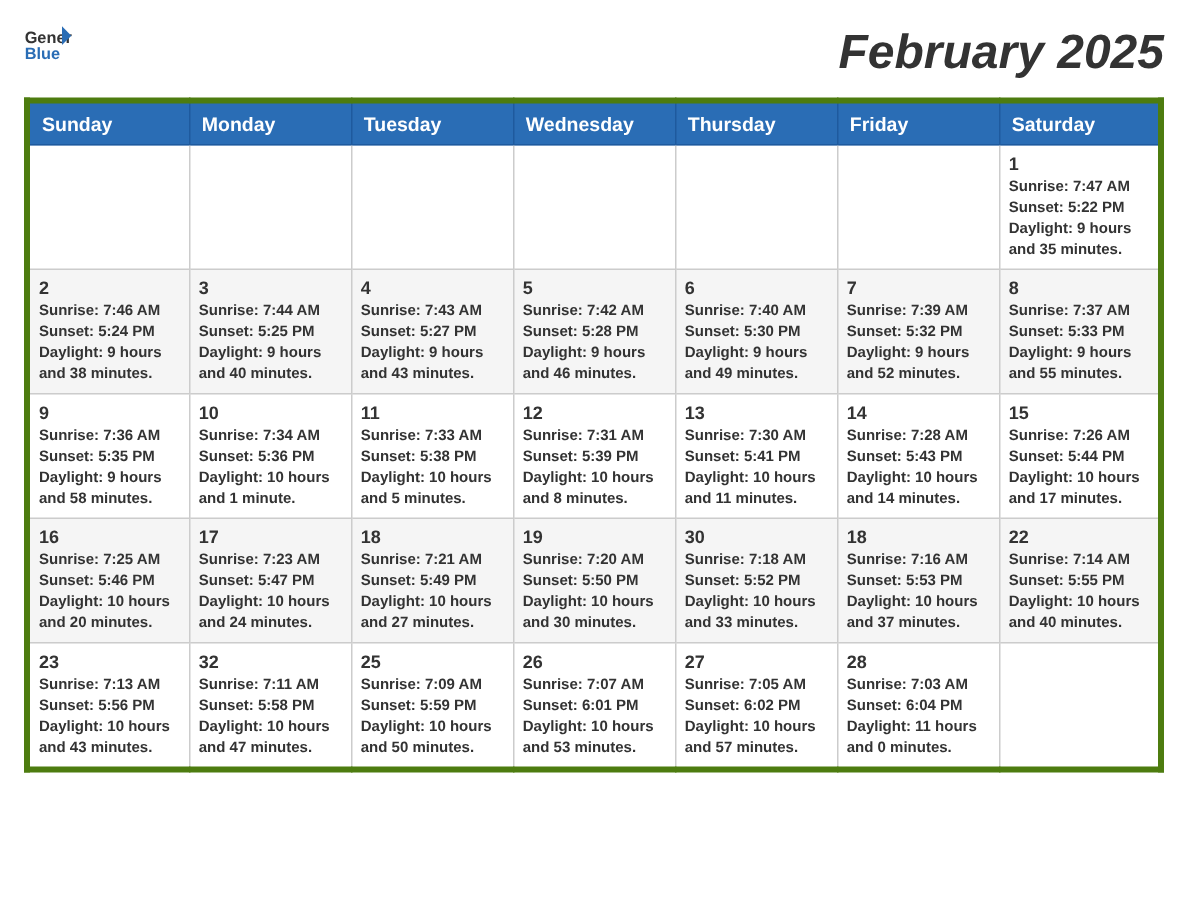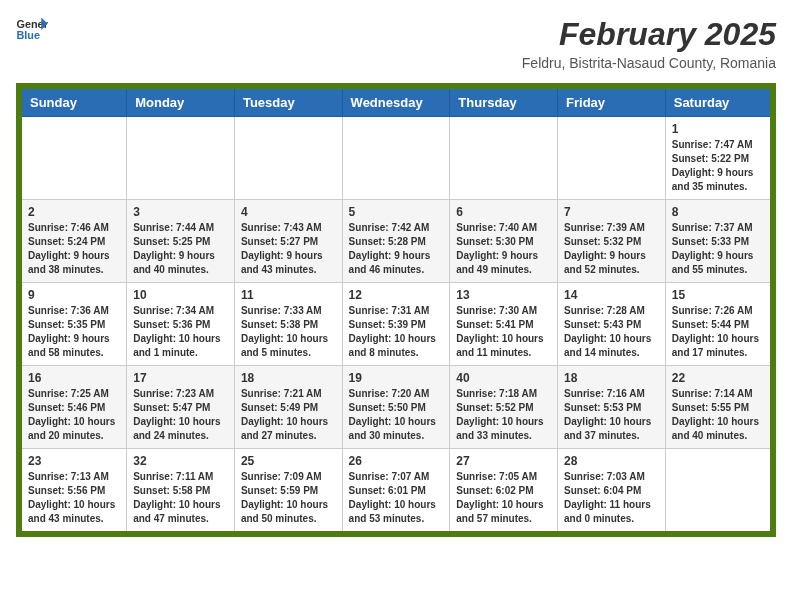--- a/index.html
+++ b/index.html
@@ -35,21 +35,21 @@
       font-style: italic;
     }
     .location {
       font-size: 14px;
       color: #555;
       margin-top: 2px;
     }
     .calendar {
       width: 100%;
       border-collapse: collapse;
-      border: 6px solid #4d7c0f;
+      border: 4px solid #4d7c0f;
     }
     .calendar th {
       background: #2a6db5;
       color: #fff;
       font-size: 13px;
       font-weight: bold;
       padding: 6px 8px;
       text-align: left;
       border: 1px solid #1e5a9e;
     }
@@ -88,21 +88,20 @@
 <div class="header">
   <div class="logo">
     <svg class="logo-icon" viewBox="0 0 40 36">
       <text x="0" y="16" font-size="14" font-weight="bold" fill="#333">General</text>
       <text x="0" y="30" font-size="14" font-weight="bold" fill="#2a6db5">Blue</text>
       <polygon points="32,2 40,10 32,18" fill="#2a6db5"></polygon>
     </svg>
   </div>
   <div class="title-block">
     <div class="month-year">February 2025</div>
-    <div class="location">Feldru, Bistrita-Nasaud County, Romania</div>
   </div>
 </div>
 
 <table class="calendar">
   <thead>
     <tr>
     <th>Sunday</th>
         <th>Monday</th>
         <th>Tuesday</th>
         <th>Wednesday</th>
@@ -233,21 +232,21 @@
 Sunset: 5:49 PM
 Daylight: 10 hours and 27 minutes.</div>
         </td>
         <td>
           <span class="day-num">19</span>
           <div class="day-info">Sunrise: 7:20 AM
 Sunset: 5:50 PM
 Daylight: 10 hours and 30 minutes.</div>
         </td>
         <td>
-          <span class="day-num">40</span>
+          <span class="day-num">30</span>
           <div class="day-info">Sunrise: 7:18 AM
 Sunset: 5:52 PM
 Daylight: 10 hours and 33 minutes.</div>
         </td>
         <td>
           <span class="day-num">18</span>
           <div class="day-info">Sunrise: 7:16 AM
 Sunset: 5:53 PM
 Daylight: 10 hours and 37 minutes.</div>
         </td>

